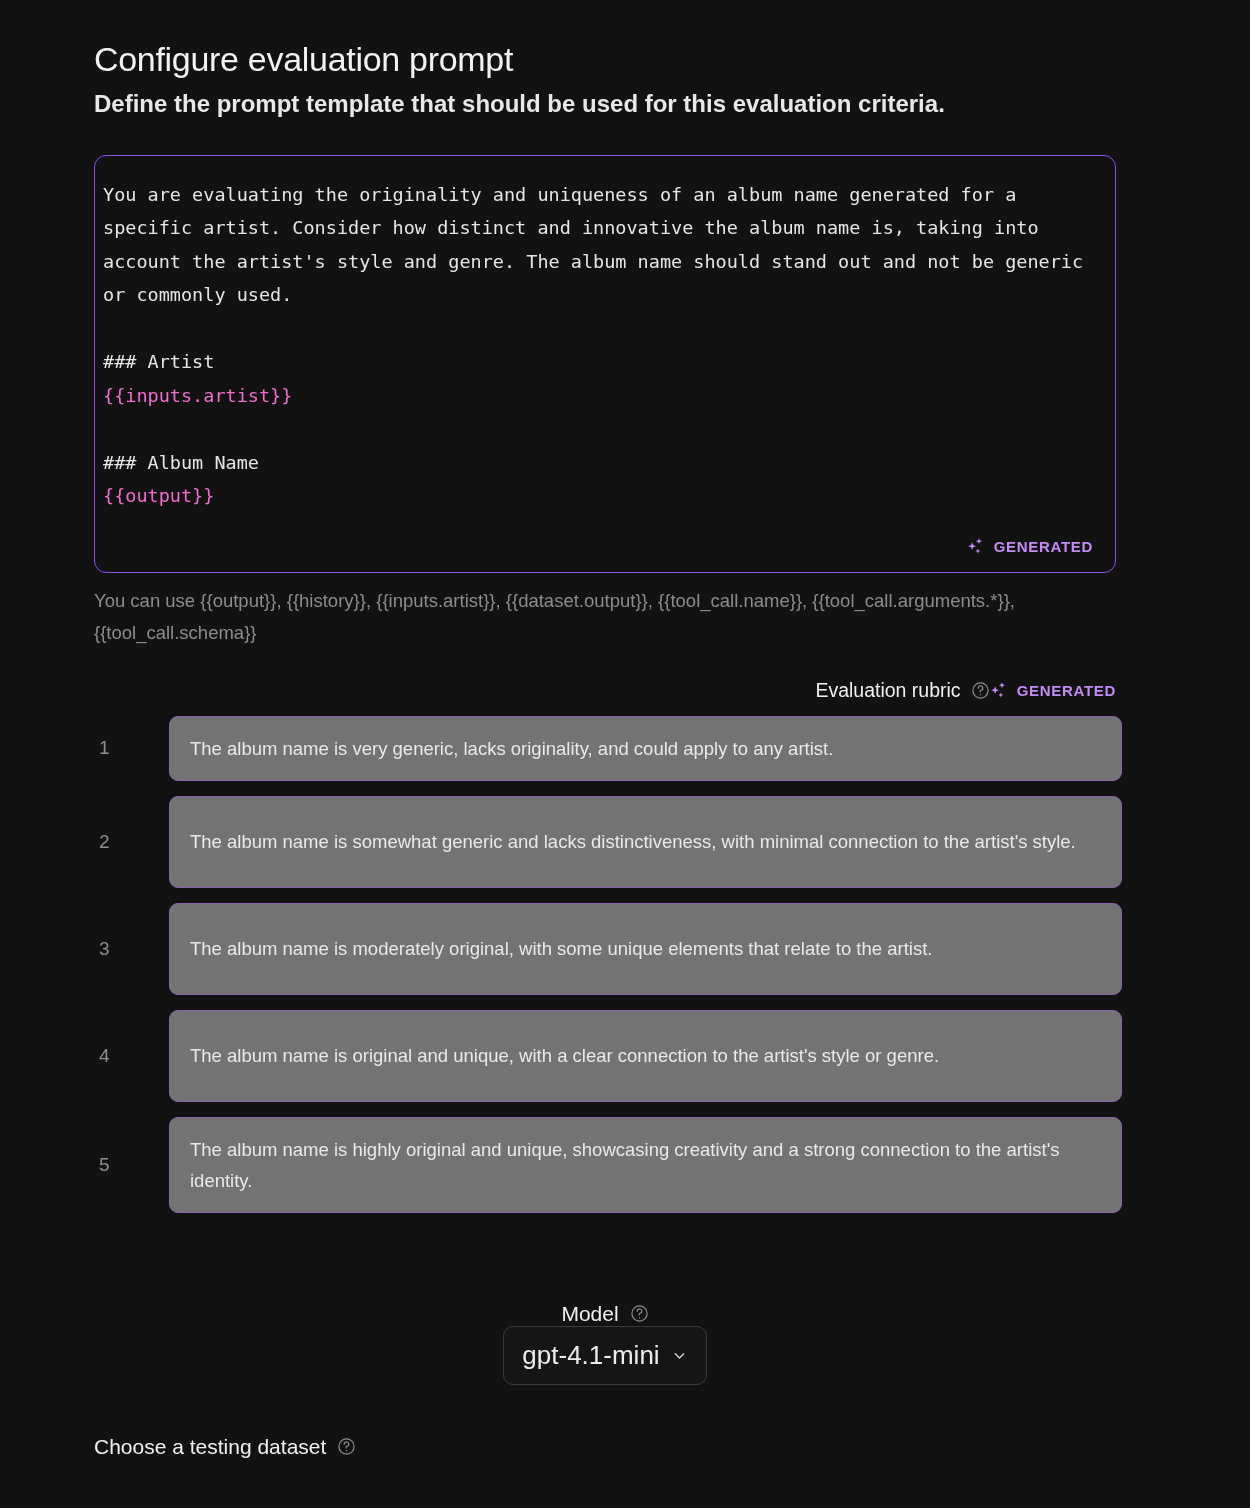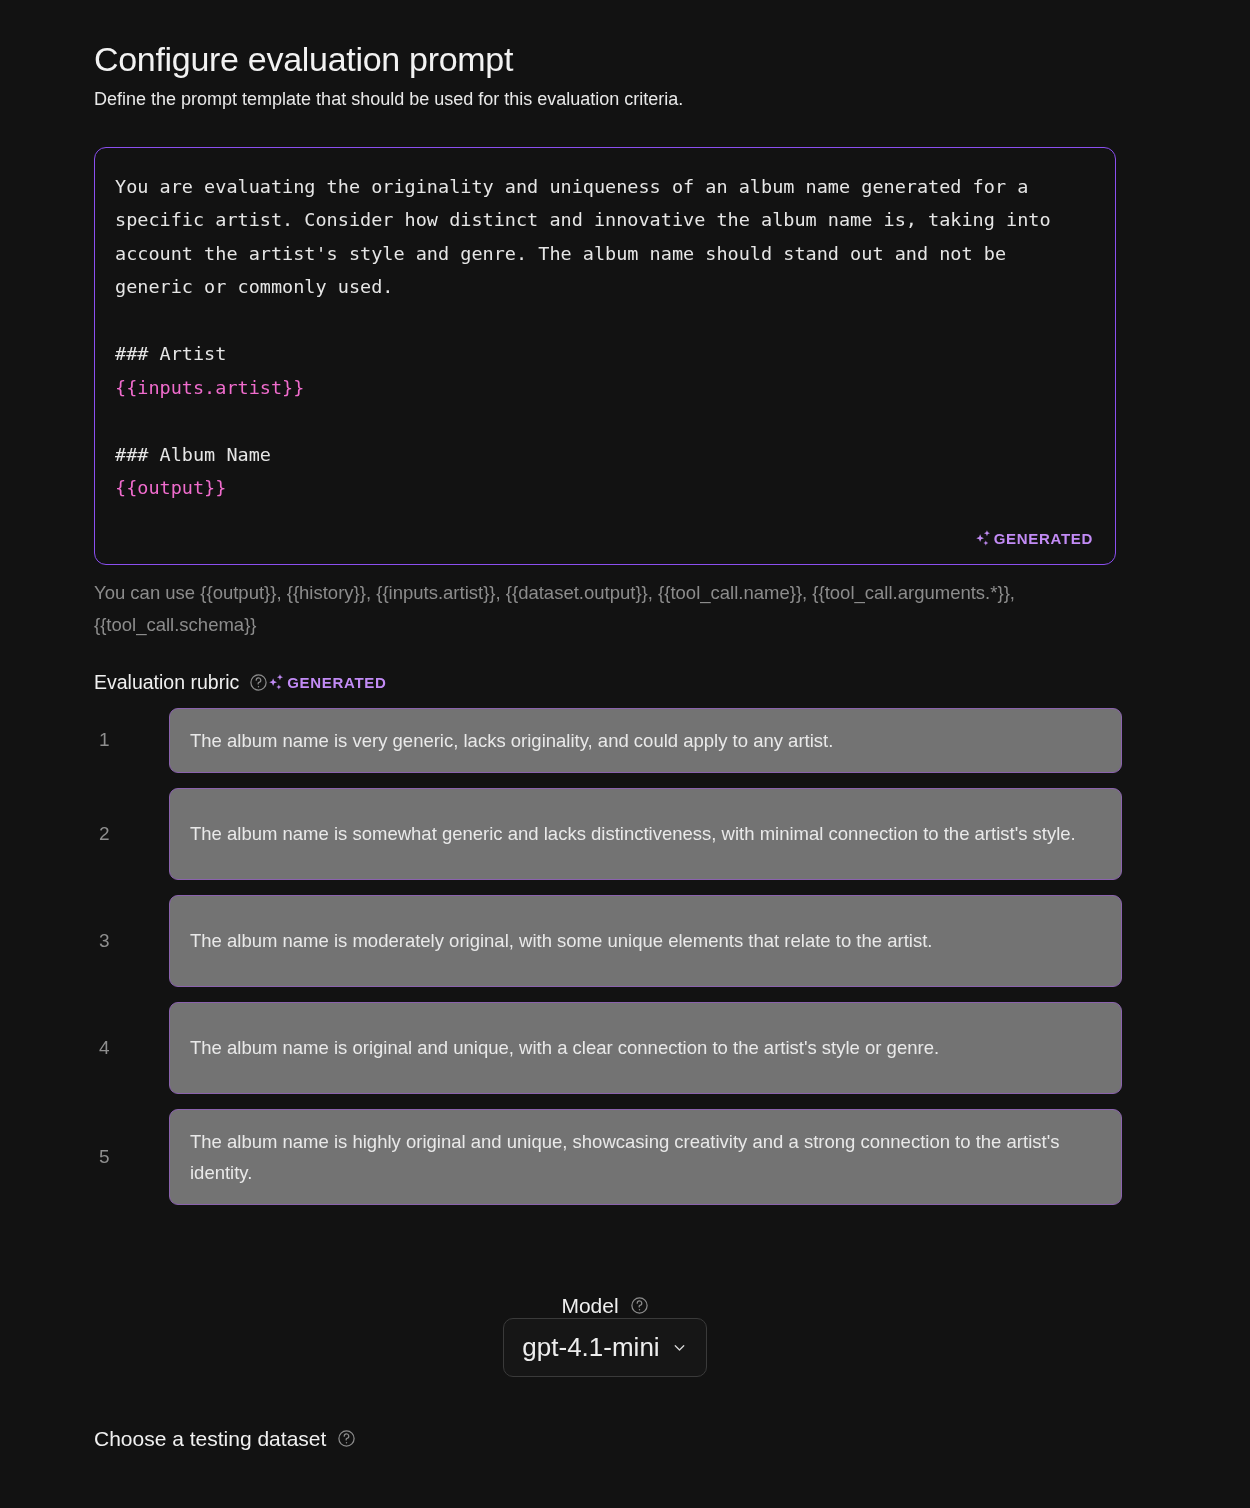--- a/index.html
+++ b/index.html
@@ -22,51 +22,51 @@
   
   .page-title {
     font-size: 34px;
     font-weight: 400;
     color: #f2f2f2;
     letter-spacing: -0.3px;
     line-height: 1.25;
   }
   .page-subtitle {
     margin-top: 7px;
-    font-size: 18px;
-    font-weight: 400;
+    font-size: 24px;
+    font-weight: 700;
     color: #e8e8e8;
     line-height: 1.3;
   }
 
   
   .prompt-box {
     position: relative;
     margin-top: 36px;
     width: 1022px;
     min-height: 418px;
     border: 1.6px solid #8b4ff0;
     border-radius: 12px;
     background: #121212;
-    padding: 22px 22px 18px 20px;
+    padding: 22px 22px 18px 8px;
   }
   .prompt-code {
     font-family: "DejaVu Sans Mono", "Liberation Mono", monospace;
     font-size: 18.5px;
     line-height: 33.5px;
     color: #e6e6e6;
     white-space: pre-wrap;
     word-break: break-word;
   }
   .prompt-code .var { color: #f06ccd; }
 
   .gen-badge {
     display: inline-flex;
     align-items: center;
-    gap: 0;
+    gap: 8px;
     font-size: 15px;
     font-weight: 700;
     letter-spacing: 0.7px;
     color: #c28bf5;
   }
   .gen-badge.in-box {
     position: absolute;
     right: 22px;
     bottom: 16px;
   }
@@ -79,21 +79,21 @@
     font-size: 18.5px;
     line-height: 32px;
     color: #8c8c8c;
   }
 
   
   .rubric-head {
     margin-top: 30px;
     display: flex;
     align-items: center;
-    justify-content: flex-start;
+    justify-content: flex-end;
     width: 1022px;
   }
   .rubric-head-left {
     display: flex;
     align-items: center;
     gap: 10px;
   }
   .rubric-title {
     font-size: 19.5px;
     color: #f0f0f0;

